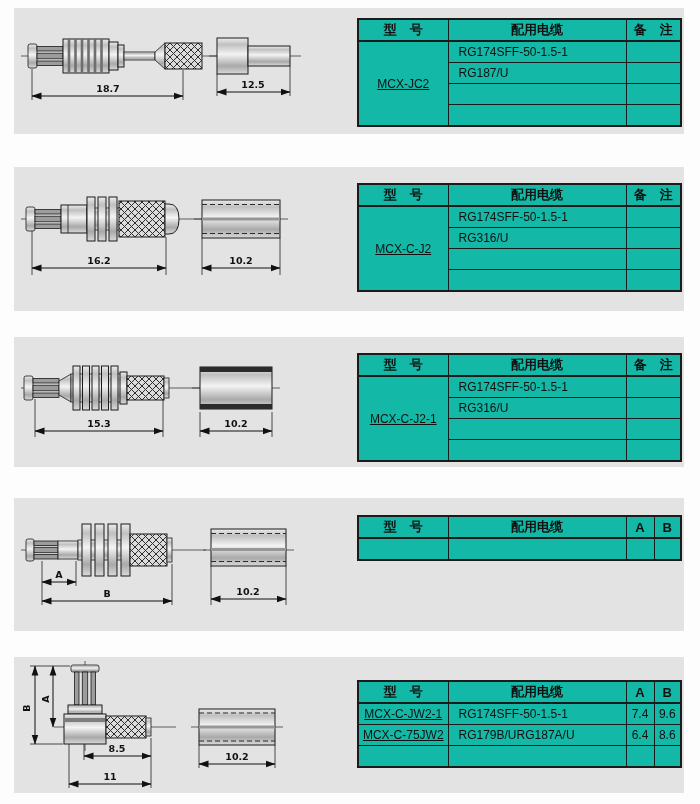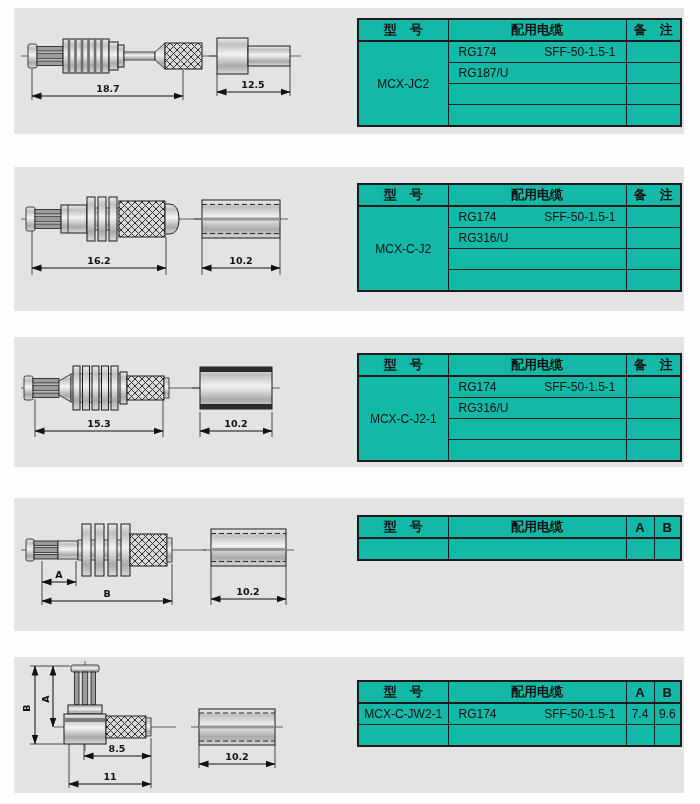--- a/index.html
+++ b/index.html
@@ -12,22 +12,22 @@
   .draw .cl{stroke:#3c3c3c;stroke-width:0.8;}
   .draw .ext{stroke:#222;stroke-width:0.8;fill:none;}
   .draw .dim{stroke:#111;stroke-width:1;fill:none;}
   .draw .ribs{stroke:#6f6f6f;stroke-width:2.6;fill:none;}
   .draw .dash{stroke:#2b2b2b;stroke-width:1.2;stroke-dasharray:5 3;fill:none;}
   .draw text.dt{font-family:"DejaVu Sans",sans-serif;font-size:9.5px;font-weight:bold;fill:#111;text-anchor:middle;}
   table.spec{position:absolute;left:331px;border-collapse:collapse;table-layout:fixed;background:#14b8a6;border:2px solid #1b1b1b;margin-left:12px;}
   table.spec td{border:1px solid #1b1b1b;height:20px;padding:0 2px;font-size:12px;color:#111;text-align:center;white-space:nowrap;overflow:hidden;}
   table.spec tr.hdr td{font-weight:bold;border-bottom:2px solid #1b1b1b;font-size:13px;}
   table.spec td.cable{text-align:left;}
-  table.spec td.cable .cw{display:flex;justify-content:space-between;padding:0 8px;}
-  table.spec td.model{font-size:12px;}
+  table.spec td.cable .cw{display:flex;padding:0 8px;}
+  table.spec td.model{font-size:12px;text-decoration:underline;}
 </style>
 </head>
 <body>
 
 <svg width="0" height="0" style="position:absolute" aria-hidden="true">
   <defs>
     <linearGradient id="met" x1="0" y1="0" x2="0" y2="1">
       <stop offset="0" stop-color="#ededed"></stop>
       <stop offset="0.18" stop-color="#c0c0c0"></stop>
       <stop offset="0.45" stop-color="#f3f3f3"></stop>
@@ -477,20 +477,31 @@
         <td class="cable">
               <div class="cw">
                 <span>RG174</span>
                 <span>SFF-50-1.5-1</span>
               </div>
             </td>
         <td>7.4</td>
         <td>9.6</td>
       </tr>
       <tr>
+        <td class="model">MCX-C-75JW2</td>
+        <td class="cable">
+              <div class="cw">
+                <span>RG179B/U</span>
+                <span>RG187A/U</span>
+              </div>
+            </td>
+        <td>6.4</td>
+        <td>8.6</td>
+      </tr>
+      <tr>
         <td class="model"></td>
         <td class="cable">
               <div class="cw">
                 <span></span>
               </div>
             </td>
         <td></td>
         <td></td>
       </tr>
     </tbody>

